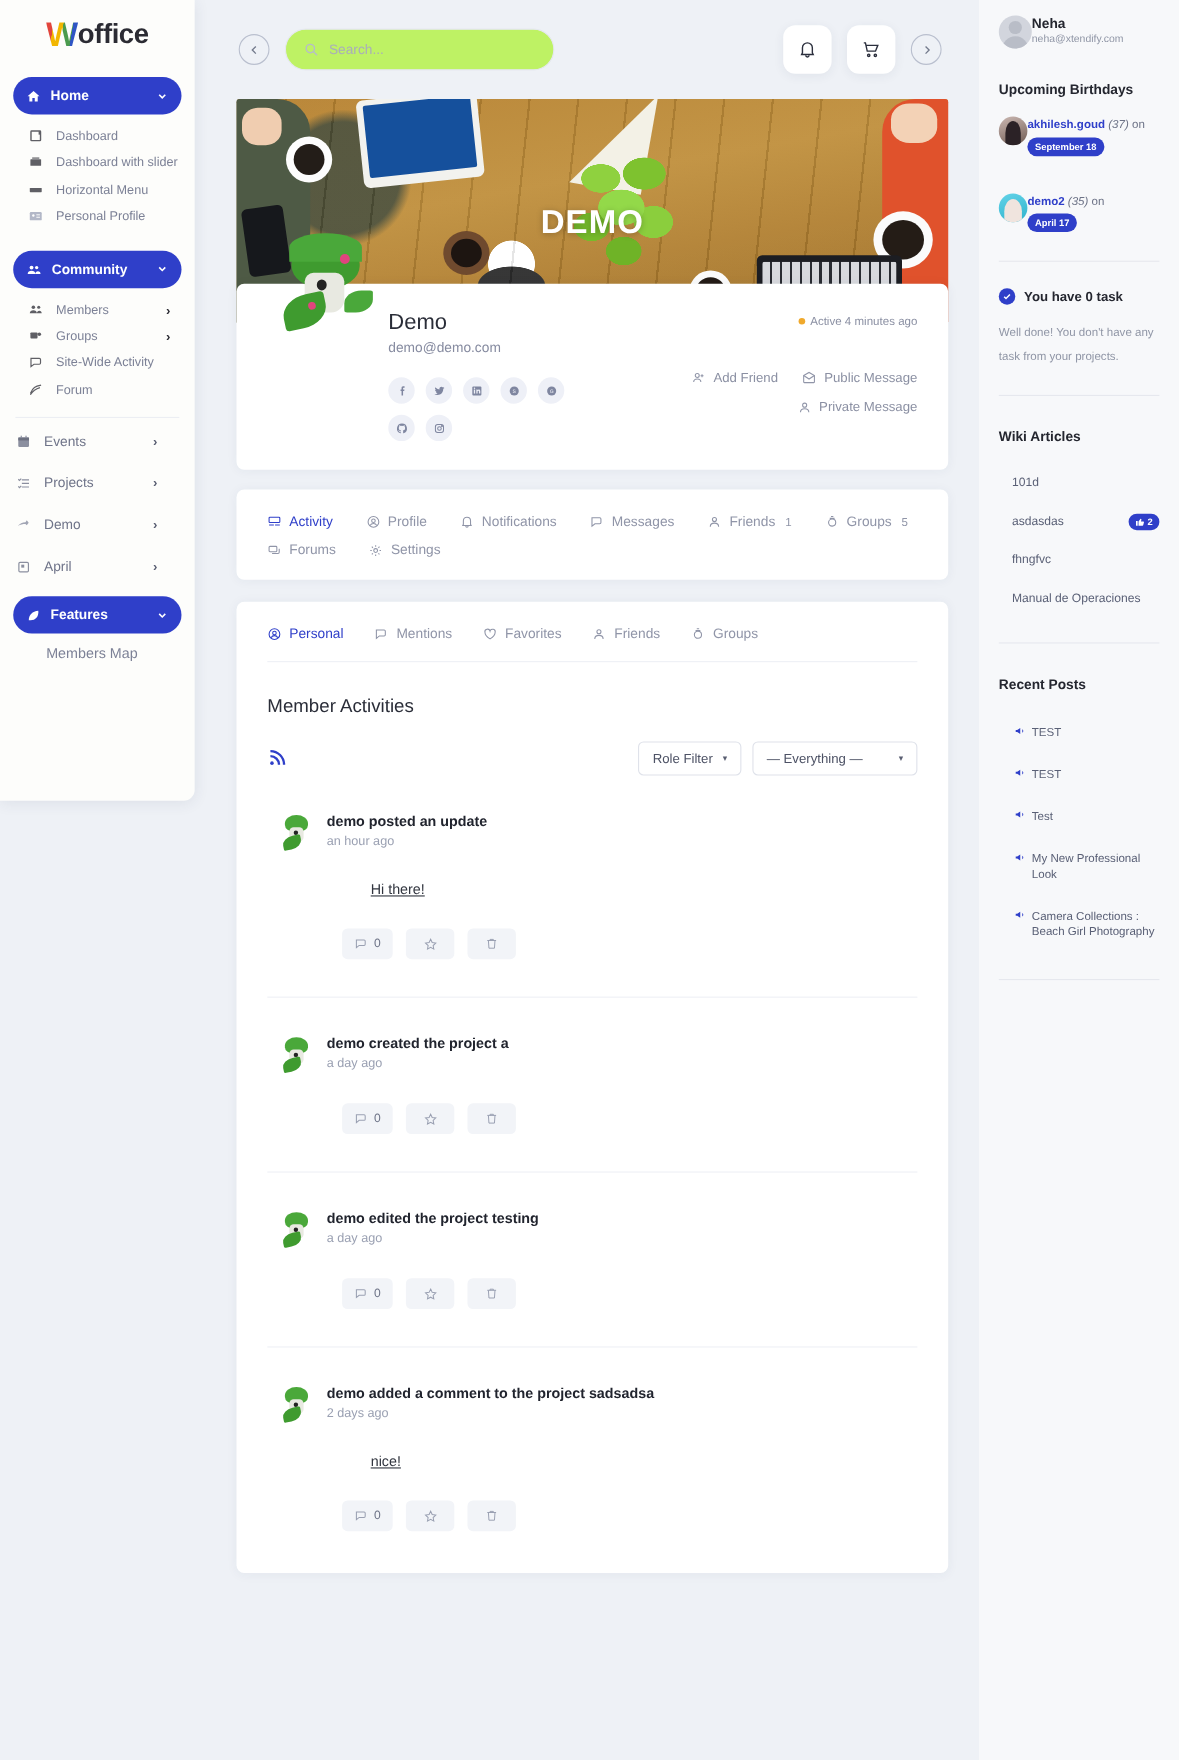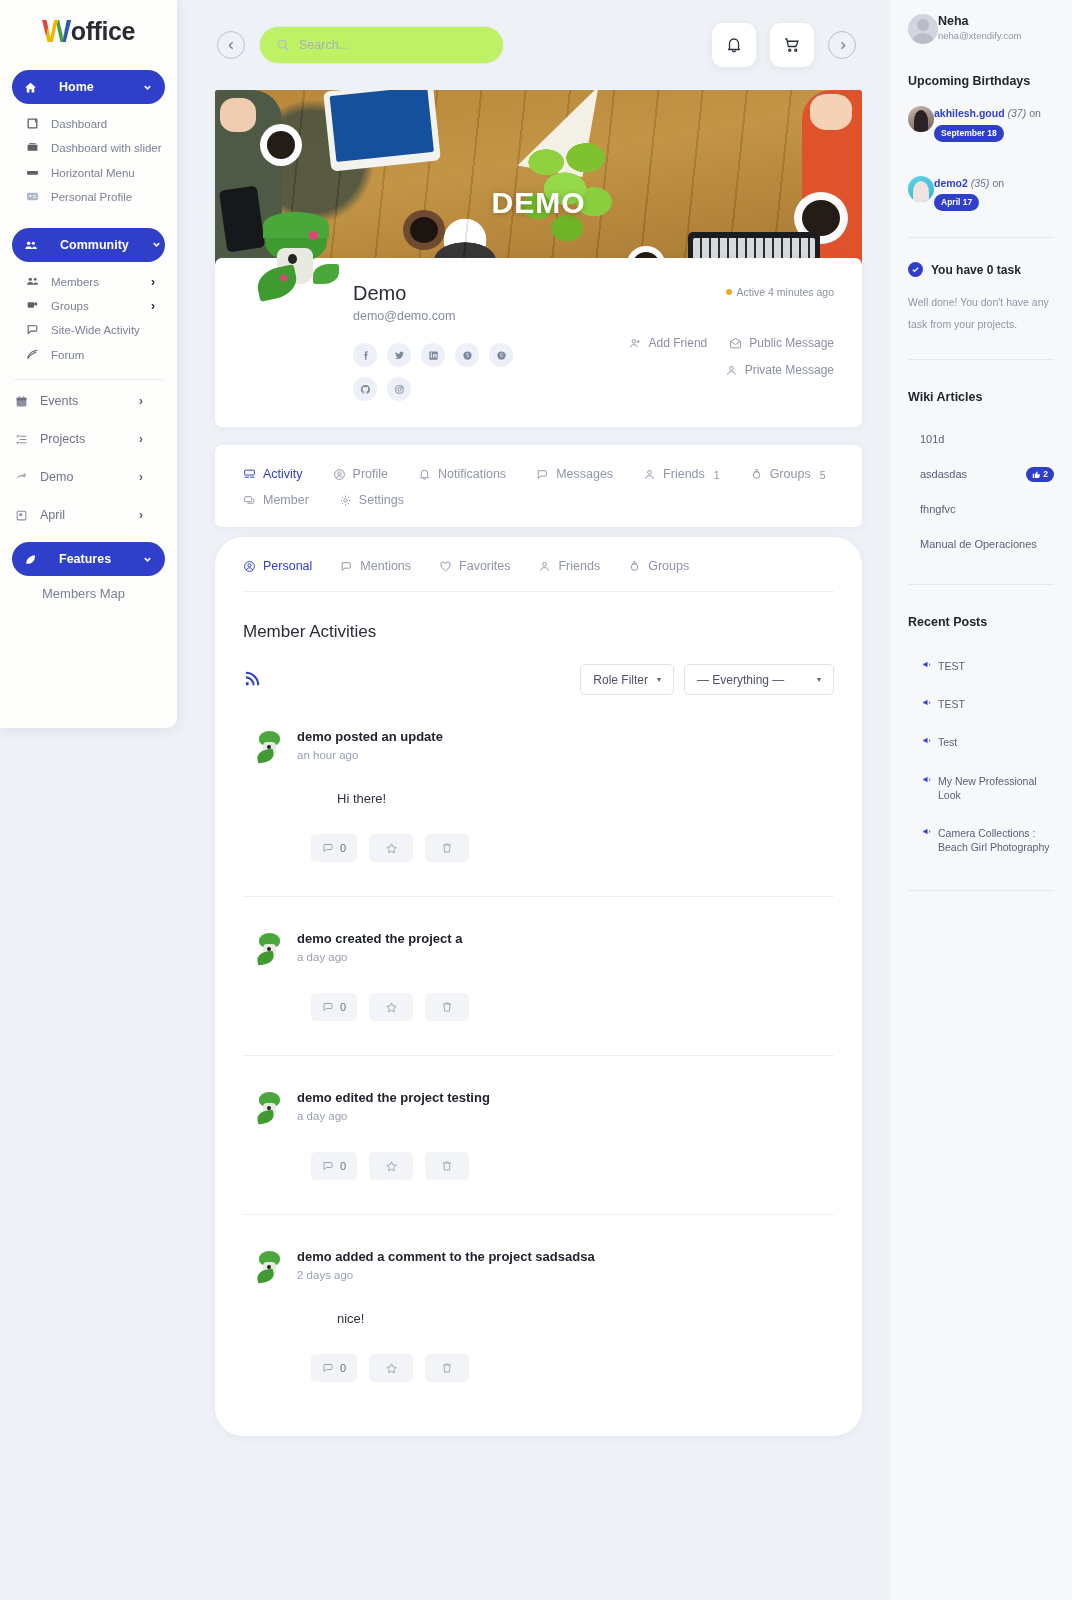--- a/index.html
+++ b/index.html
@@ -27,21 +27,21 @@
   }
   .brand .w {
     background: linear-gradient(100deg,#e2453c 0%,#e2453c 22%,#f2b600 23%,#f2b600 48%,#4b9b4e 49%,#4b9b4e 74%,#2f55c4 75%);
     -webkit-background-clip: text; background-clip: text; color: transparent;
     font-size: 31px; font-weight: bold; line-height: 1;
   }
   .brand .rest { color: #2b2b33; }
 
   .nav-group { padding: 0 12px; }
   .nav-main {
-    display: flex; align-items: center; gap: 22px;
+    display: flex; align-items: center; gap: 9px;
     height: 34px; margin: 8px 0 0 0; padding: 0 12px;
     border-radius: 17px; color: #fff; font-size: 12.5px; font-weight: bold;
     background: #2f3fc9; cursor: pointer;
   }
   .nav-main .chev { margin-left: auto; font-size: 10px; }
   .nav-main .ic { font-size: 12px; display: flex; }
 
   .sub-list { padding: 8px 0 10px 0; }
   .sub-item {
     display: flex; align-items: flex-start; gap: 9px;
@@ -189,21 +189,21 @@
   #tabs-card { margin-top: 18px; padding: 22px 28px 20px 28px; }
   .tabrow { display: flex; flex-wrap: wrap; gap: 12px 30px; }
   .tab {
     display: flex; align-items: flex-end; gap: 7px; font-size: 12.5px;
     color: #9095a8; cursor: pointer;
   }
   .tab.active { color: #2f3fc9; }
   .tab .cnt { font-size: 10.5px; color: #9095a8; margin-left: 2px; }
 
   
-  #activity-card { margin-top: 10px; padding: 22px 28px 20px 28px; border-radius: 28px; }
+  #activity-card { margin-top: 20px; padding: 22px 28px 4px 28px; }
   .filter-tabs { display: flex; gap: 28px; padding-bottom: 18px; border-bottom: 1px solid #eef0f5; }
   .sec-title { font-size: 17px; color: #2a2d38; margin: 30px 0 22px 0; }
   .feed-toolbar { display: flex; align-items: center; }
   .rss { color: #2f3fc9; font-size: 17px; transform: rotate(0deg); cursor: pointer; }
   .feed-selects { margin-left: auto; display: flex; gap: 10px; }
   .sel {
     border: 1px solid #dfe2ea; border-radius: 5px; height: 31px;
     display: flex; align-items: center; gap: 9px; padding: 0 12px;
     font-size: 12px; color: #4d5265; cursor: pointer; background: #fff;
   }
@@ -213,21 +213,21 @@
   .act-item { padding: 34px 0 0 0; }
   .act-item + .act-item { border-top: 1px solid #eef0f5; }
   .act-head { display: flex; gap: 14px; align-items: flex-start; padding-left: 14px; }
   .mini-av { position: relative; width: 26px; height: 32px; flex: 0 0 26px; margin-top: 2px; }
   .mini-av .h { position:absolute; left:2px; top:0; width:21px; height:15px; background:#4aa83a; border-radius:50% 50% 40% 40%; }
   .mini-av .b { position:absolute; left:6px; top:11px; width:13px; height:13px; background:#e8e9e1; border-radius:4px; }
   .mini-av .l { position:absolute; left:0px; top:19px; width:17px; height:12px; background:#3f9b2f; border-radius:60% 10% 60% 10%; transform:rotate(-12deg); }
   .mini-av .e { position:absolute; left:10px; top:14px; width:4px; height:4px; background:#232323; border-radius:50%; }
   .act-title { font-size: 13px; color: #21242e; font-weight: bold; margin-bottom: 5px; }
   .act-time { font-size: 11.5px; color: #9aa0b2; }
-  .act-body { font-size: 13px; color: #31353f; padding-left: 94px; margin-top: 28px; }
+  .act-body { font-size: 13px; color: #31353f; padding-left: 94px; margin-top: 28px; text-decoration: underline; }
   .act-btns { display: flex; gap: 12px; padding-left: 68px; margin-top: 28px; padding-bottom: 34px; }
   .abtn {
     min-width: 44px; height: 28px; background: #f2f4f8; border-radius: 5px;
     display: flex; align-items: center; justify-content: center; gap: 6px;
     font-size: 11px; color: #6d7387; cursor: pointer; padding: 0 11px;
   }
 
   
   #right-sidebar {
     position: absolute; right: 0; top: 0; width: 182px; height: 1600px;
@@ -694,21 +694,21 @@
         <span>Groups</span>
         <span class="cnt">5</span>
       </div>
       <div class="tab">
         <span>
             <svg width="13" height="13" viewBox="0 0 24 24" fill="none" stroke="#9095a8" stroke-width="1.8">
               <rect x="3" y="5" width="13" height="9" rx="1.5"></rect>
               <path d="M8 17h10a2 2 0 002-2V9"></path>
             </svg>
           </span>
-        <span>Member</span>
+        <span>Forums</span>
       </div>
       <div class="tab">
         <span>
             <svg width="13" height="13" viewBox="0 0 24 24" fill="none" stroke="#9095a8" stroke-width="1.8">
               <circle cx="12" cy="12" r="3.2"></circle>
               <path d="M12 3v2.5M12 18.5V21M3 12h2.5M18.5 12H21M5.6 5.6l1.8 1.8M16.6 16.6l1.8 1.8M18.4 5.6l-1.8 1.8M7.4 16.6l-1.8 1.8"></path>
             </svg>
           </span>
         <span>Settings</span>
       </div>

